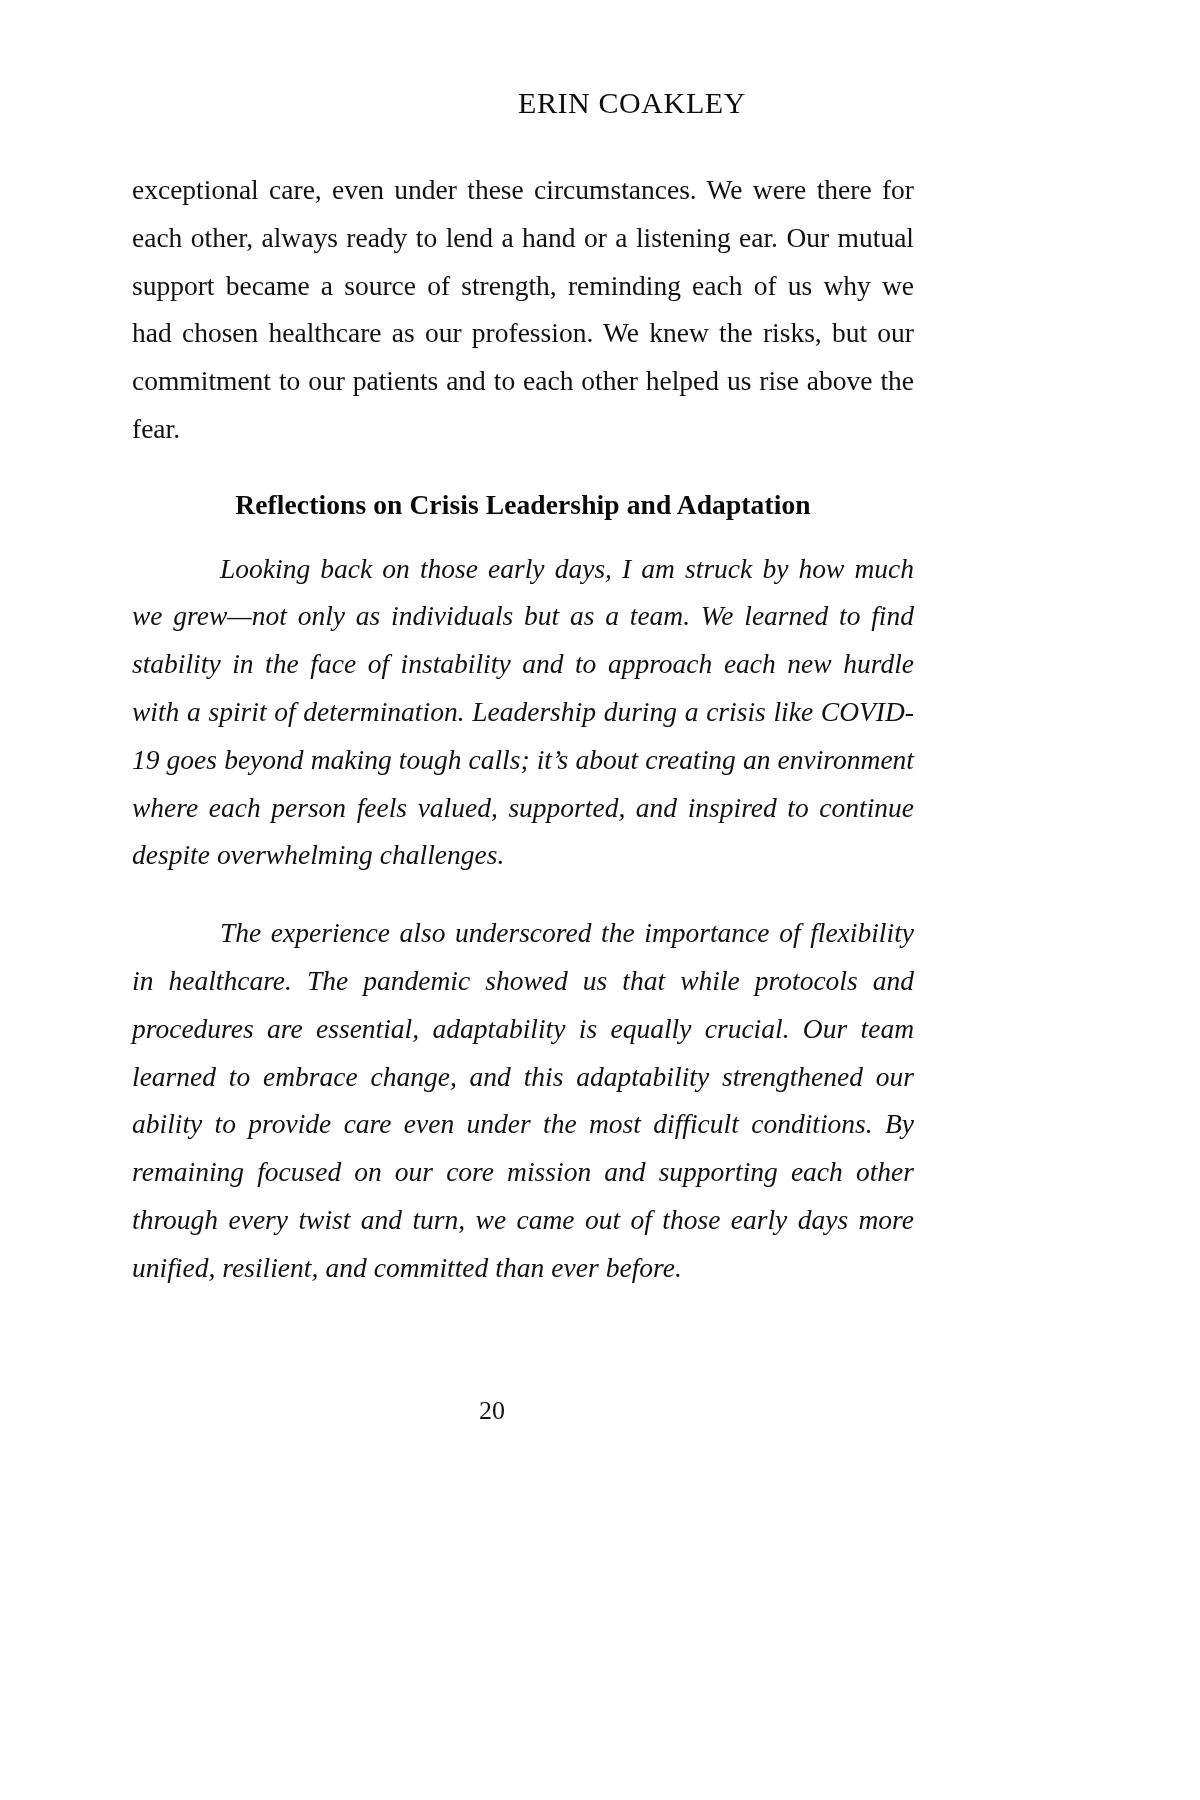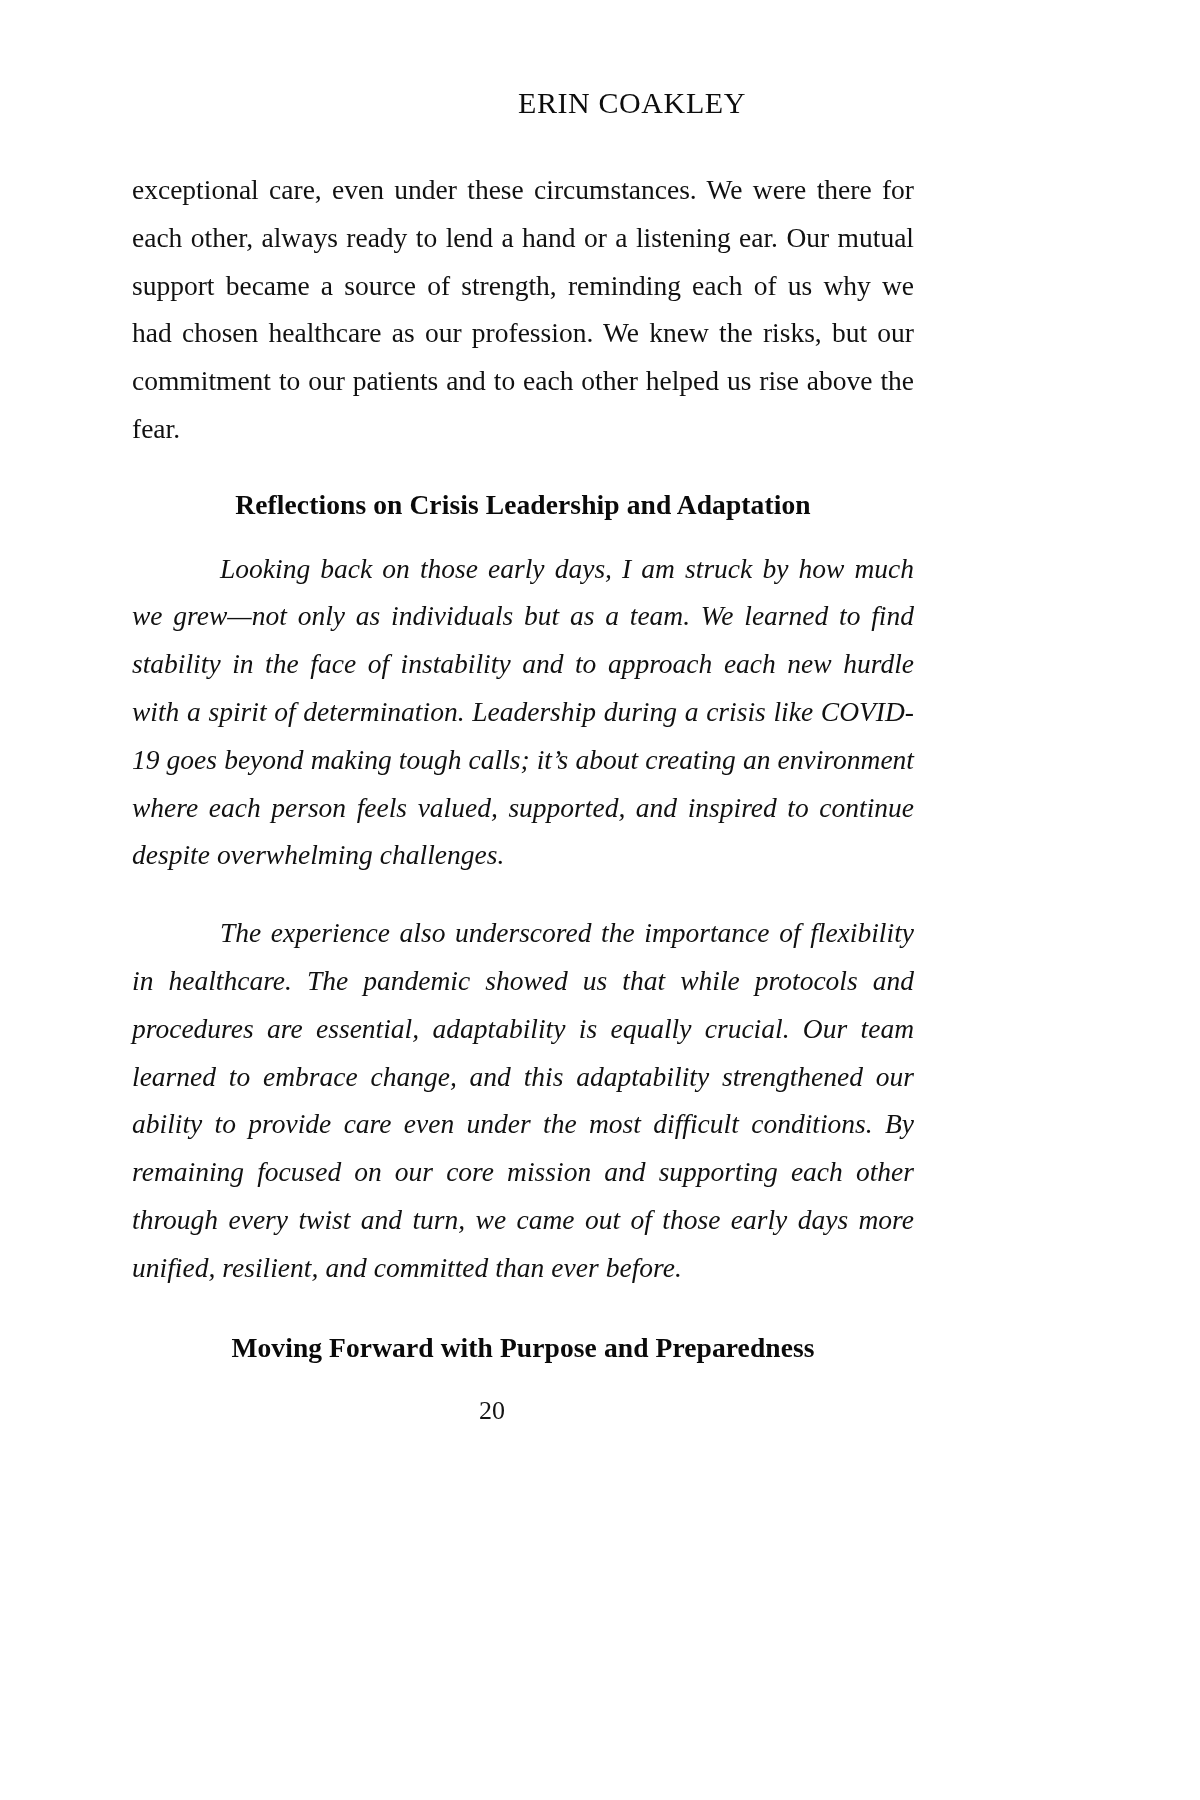--- a/index.html
+++ b/index.html
@@ -113,19 +113,18 @@
   <div class="text-column">
 
     <p class="body-para">exceptional care, even under these circumstances. We were there for each other, always ready to lend a hand or a listening ear. Our mutual support became a source of strength, reminding each of us why we had chosen healthcare as our profession. We knew the risks, but our commitment to our patients and to each other helped us rise above the fear.</p>
 
     <h2 class="section-heading first">Reflections on Crisis Leadership and Adaptation</h2>
 
     <p class="body-para indented">Looking back on those early days, I am struck by how much we grew—not only as individuals but as a team. We learned to find stability in the face of instability and to approach each new hurdle with a spirit of determination. Leadership during a crisis like COVID-19 goes beyond making tough calls; it’s about creating an environment where each person feels valued, supported, and inspired to continue despite overwhelming challenges.</p>
 
     <p class="body-para indented gap-before">The experience also underscored the importance of flexibility in healthcare. The pandemic showed us that while protocols and procedures are essential, adaptability is equally crucial. Our team learned to embrace change, and this adaptability strengthened our ability to provide care even under the most difficult conditions. By remaining focused on our core mission and supporting each other through every twist and turn, we came out of those early days more unified, resilient, and committed than ever before.</p>
 
-    <h2 class="section-heading last">Moving Forward with Purpose and Preparedness</h2>
 
   </div>
 
   <div class="folio">20</div>
 
 </div>
 
 </body></html>

